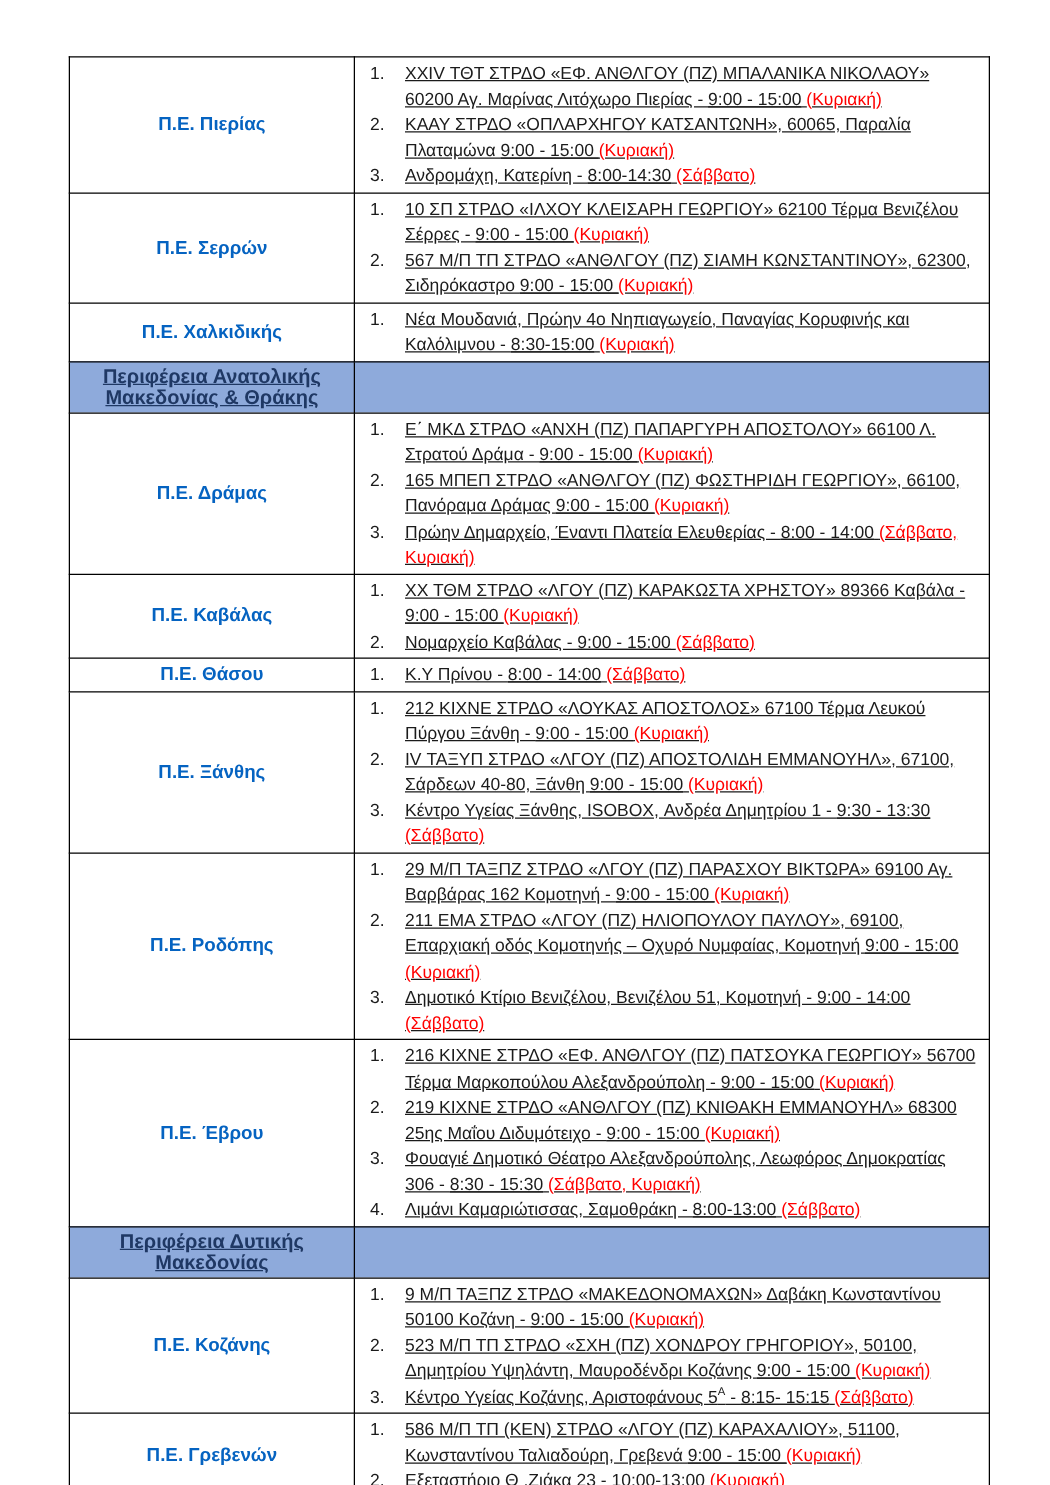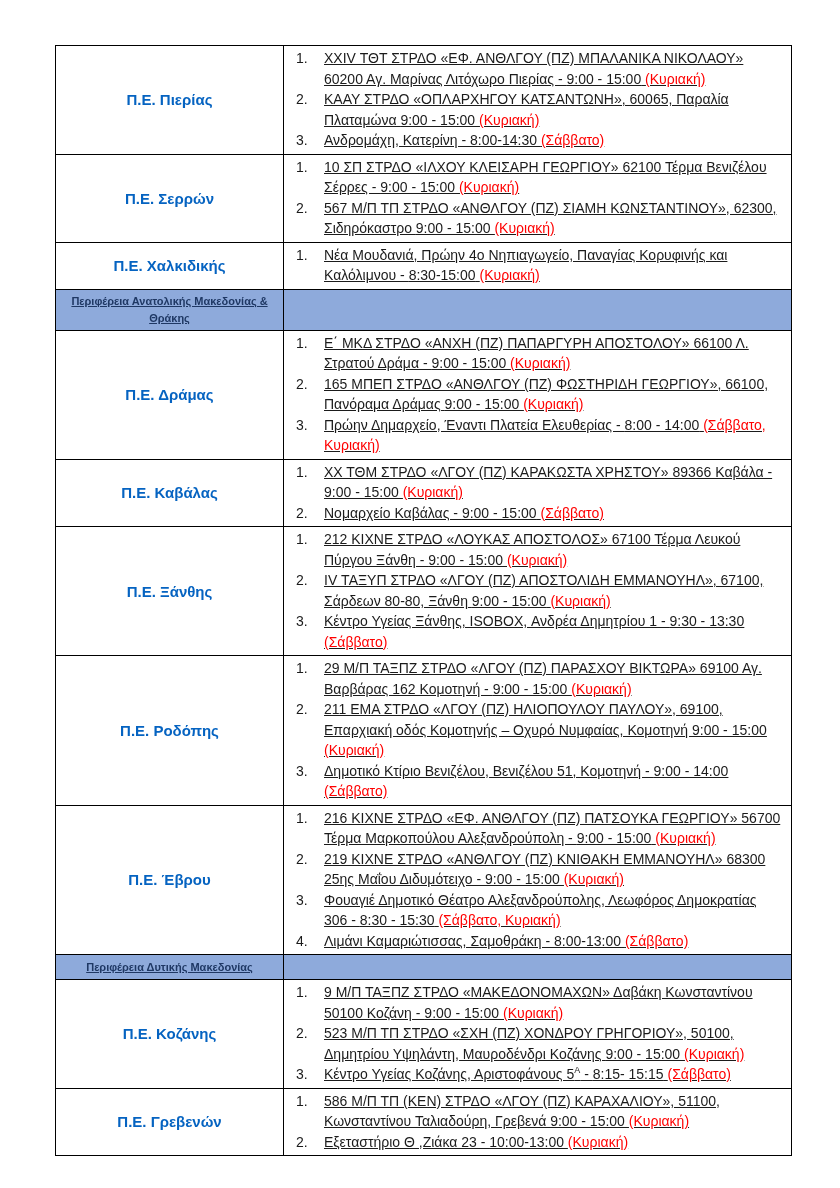--- a/index.html
+++ b/index.html
@@ -42,21 +42,21 @@
     font-size: 15px;
     line-height: 19px;
   }
   tr.section td {
     background: #8EAADB;
   }
   .section-label {
     display: inline-block;
     color: #1F3864;
     font-weight: bold;
-    font-size: 11px;
+    font-size: 16px;
     text-decoration: underline;
     line-height: 17px;
     padding: 1px 0;
   }
   .venue-item {
     display: flex;
     align-items: flex-start;
     color: #1b1b1b;
     font-size: 14px;
     line-height: 20.5px;
@@ -155,29 +155,38 @@
               <span class="num">1.</span>
               <span class="txt"><span>ΧΧ ΤΘΜ ΣΤΡΔΟ «ΛΓΟΥ (ΠΖ) ΚΑΡΑΚΩΣΤΑ ΧΡΗΣΤΟΥ» 89366 Καβάλα - </span><span class="time">9:00 - 15:00 </span><span class="day">(Κυριακή)</span></span>
             </div>
             <div class="venue-item">
               <span class="num">2.</span>
               <span class="txt"><span>Νομαρχείο Καβάλας - </span><span class="time">9:00 - 15:00</span><span> </span><span class="day">(Σάββατο)</span></span>
             </div>
           </td>
         </tr>
         <tr>
+          <td class="label-cell"><span class="region-link">Π.Ε. Θάσου</span></td>
+          <td class="items-cell">
+            <div class="venue-item">
+              <span class="num">1.</span>
+              <span class="txt"><span>Κ.Υ Πρίνου - </span><span class="time">8:00 - 14:00</span><span> </span><span class="day">(Σάββατο)</span></span>
+            </div>
+          </td>
+        </tr>
+        <tr>
           <td class="label-cell"><span class="region-link">Π.Ε. Ξάνθης</span></td>
           <td class="items-cell">
             <div class="venue-item">
               <span class="num">1.</span>
               <span class="txt"><span>212 ΚΙΧΝΕ ΣΤΡΔΟ «ΛΟΥΚΑΣ ΑΠΟΣΤΟΛΟΣ» 67100 Τέρμα Λευκού Πύργου Ξάνθη - </span><span class="time">9:00 - 15:00 </span><span class="day">(Κυριακή)</span></span>
             </div>
             <div class="venue-item">
               <span class="num">2.</span>
-              <span class="txt"><span>IV ΤΑΞΥΠ ΣΤΡΔΟ «ΛΓΟΥ (ΠΖ) ΑΠΟΣΤΟΛΙΔΗ ΕΜΜΑΝΟΥΗΛ», 67100, Σάρδεων 80-80, Ξάνθη </span><span class="time">9:00 - 15:00</span><span> </span><span class="day">(Κυριακή)</span></span>
+              <span class="txt"><span>IV ΤΑΞΥΠ ΣΤΡΔΟ «ΛΓΟΥ (ΠΖ) ΑΠΟΣΤΟΛΙΔΗ ΕΜΜΑΝΟΥΗΛ», 67100, Σάρδεων 40-80, Ξάνθη </span><span class="time">9:00 - 15:00</span><span> </span><span class="day">(Κυριακή)</span></span>
             </div>
             <div class="venue-item">
               <span class="num">3.</span>
               <span class="txt"><span>Κέντρο Υγείας Ξάνθης, ISOBOX, Ανδρέα Δημητρίου 1 - </span><span class="time">9:30 - 13:30</span><span> </span><span class="day">(Σάββατο)</span></span>
             </div>
           </td>
         </tr>
         <tr>
           <td class="label-cell"><span class="region-link">Π.Ε. Ροδόπης</span></td>
           <td class="items-cell">

